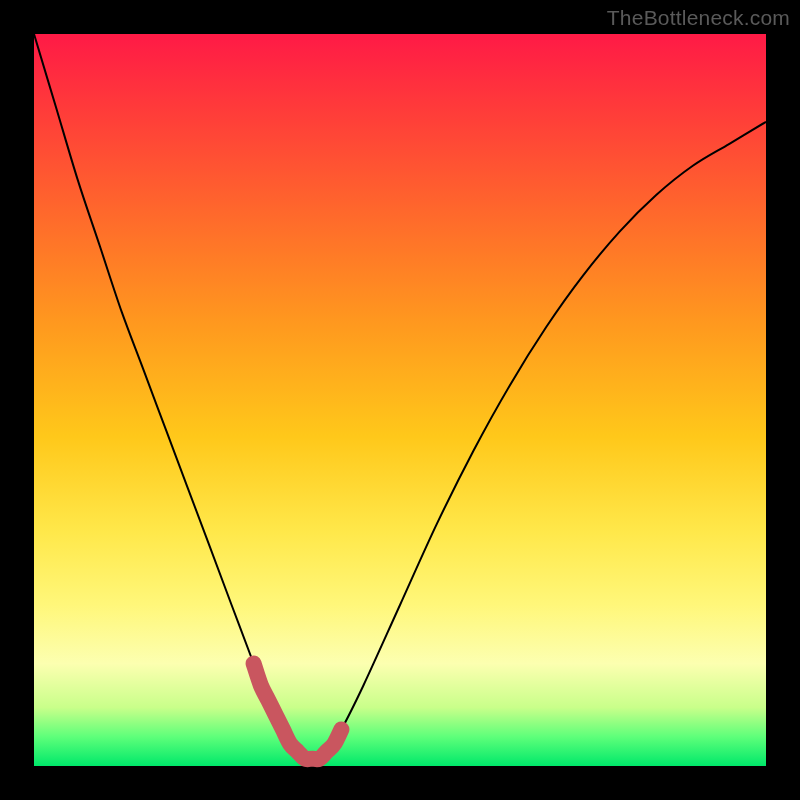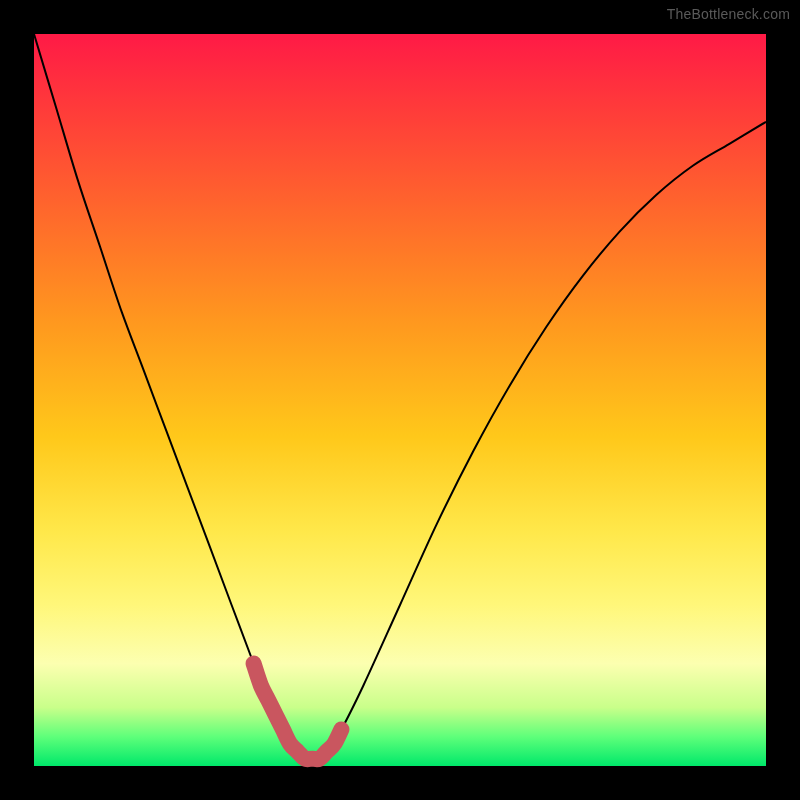--- a/index.html
+++ b/index.html
@@ -38,21 +38,21 @@
       #c9ff8a 92%,
       #5eff7a 96%,
       #00e86a 100%
     );
   }
   .watermark {
     position: absolute;
     top: 6px;
     right: 10px;
     color: #5a5a5a;
-    font-size: 14px;
+    font-size: 21px;
     letter-spacing: 0.2px;
     font-weight: 400;
     user-select: none;
   }
   svg.overlay {
     position: absolute;
     left: 0;
     top: 0;
     width: 732px;
     height: 732px;

